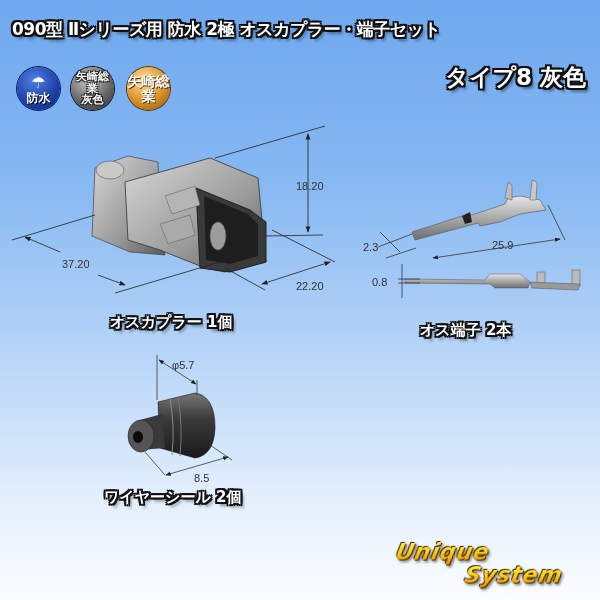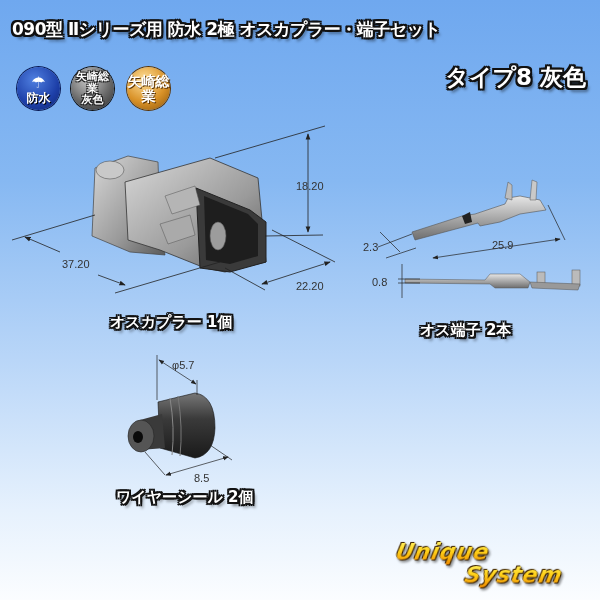--- a/index.html
+++ b/index.html
@@ -33,21 +33,21 @@
   .badge-color span { text-shadow: -1px -1px 0 #222, 1px 1px 0 #222, 1px -1px 0 #222, -1px 1px 0 #222; font-size: 11px; }
   .badge-maker { left: 127px; background: radial-gradient(circle at 40% 30%, #ffe09a 0%, #d99228 55%, #8a5208 100%); box-shadow: 0 0 0 1px #5a3508; font-size: 14px; }
   .badge-maker span { text-shadow: 1px 1px 0 #5a3508; }
 
   .drawing { position: absolute; left: 0; top: 0; width: 600px; height: 600px; }
   .dim { font-family: "Liberation Sans", sans-serif; font-size: 11px; fill: #333; }
 
   .caption { position: absolute; font-size: 15px; }
   .cap-coupler { left: 110px; top: 313px; text-align: right; }
   .cap-terminal { left: 420px; top: 313px; margin-top: 8px; }
-  .cap-seal { left: 116px; top: 488px; }
+  .cap-seal { left: 104px; top: 488px; }
 
   .logo {
     position: absolute; font-family: "DejaVu Sans", sans-serif; font-weight: bold; font-style: italic;
     font-size: 22px; letter-spacing: 1px;
     background: linear-gradient(to bottom, #fff36a 0%, #ffd21a 45%, #f08a00 100%);
     -webkit-background-clip: text; background-clip: text; color: transparent;
     filter: drop-shadow(1px 1px 0 #3a2000) drop-shadow(-1px -1px 0 #3a2000) drop-shadow(2px 2px 1px rgba(0,0,0,0.4));
     transform: skewX(-12deg);
   }
   .logo-1 { left: 396px; top: 540px; }

